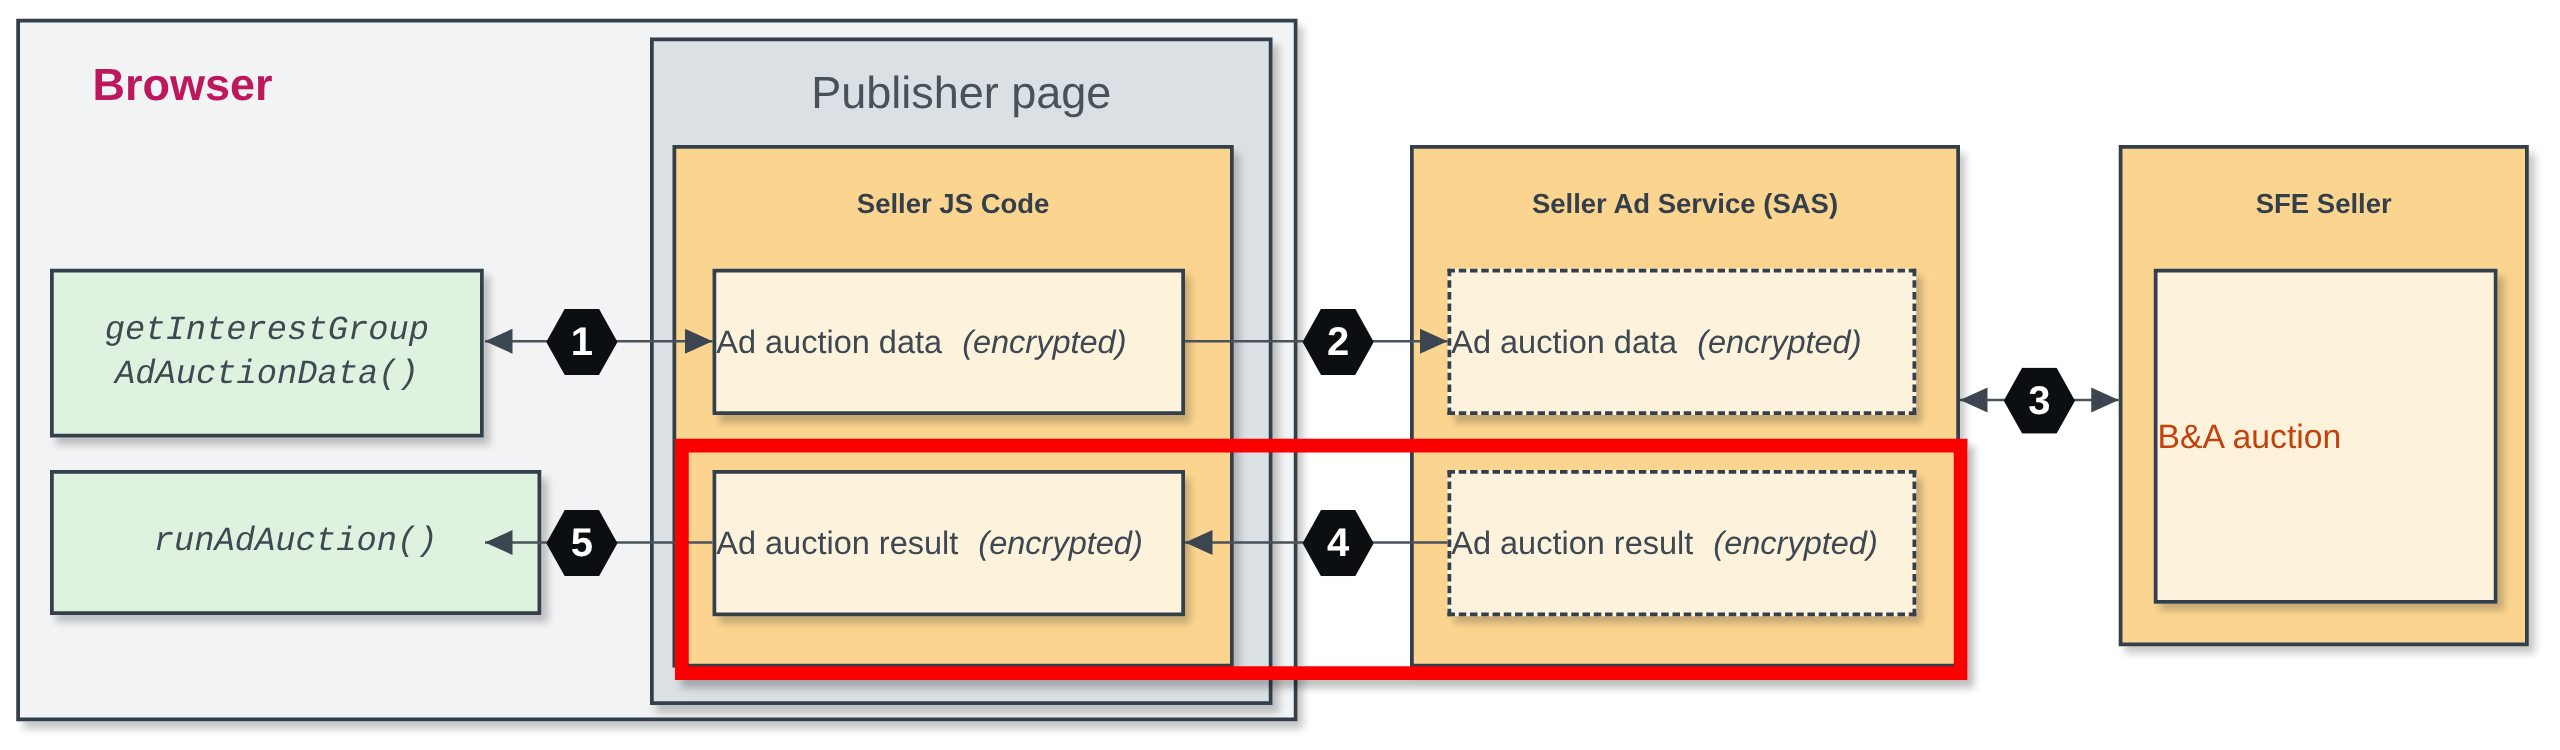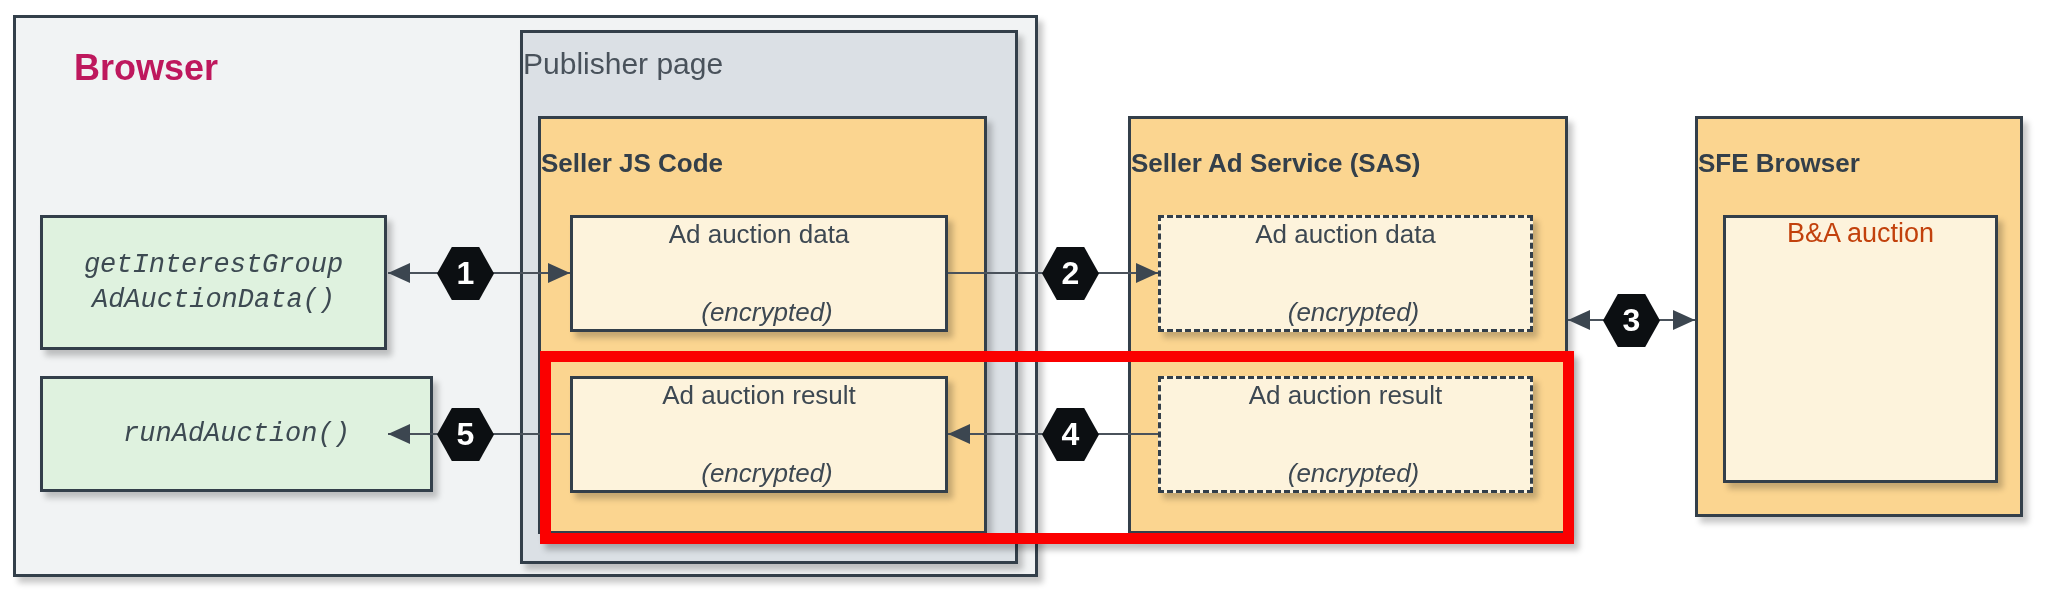--- a/index.html
+++ b/index.html
@@ -5,29 +5,29 @@
   html,body{margin:0;padding:0;background:#ffffff;}
   .canvas{
     position:relative;width:2048px;height:600px;background:#ffffff;
     font-family:"Liberation Sans","DejaVu Sans",sans-serif;overflow:hidden;
   }
   .box{position:absolute;box-sizing:border-box;border:3px solid #333f4a;
        box-shadow:5px 6px 6px rgba(0,0,0,0.22);}
   .container-gray{background:#f1f3f4;}
   .container-publisher{background:#dbe0e5;}
   .container-orange{background:#fbd590;}
-  .node-cream{background:#fdf3dc;display:flex;flex-direction:column;
-              align-items:center;justify-content:space-between;z-index:10;}
+  .node-cream{background:#fdf3dc;display:flex;flex-direction:row;
+              align-items:center;justify-content:flex-start;z-index:10;}
   .node-green{background:#dff2df;display:flex;flex-direction:column;
               align-items:center;justify-content:center;z-index:10;}
   .dashed{border-style:dashed;}
-  .big-title{font-weight:bold;font-size:26px;color:#333f4a;text-align:left;
+  .big-title{font-weight:bold;font-size:22px;color:#333f4a;text-align:center;
              padding-top:29px;line-height:30px;}
-  .pub-title{font-weight:400;font-size:30px;color:#49525b;
-             padding-top:16px;line-height:30px;}
+  .pub-title{font-weight:400;font-size:36px;color:#49525b;text-align:center;
+             padding-top:26px;line-height:30px;}
   .browser-label{position:absolute;left:38px;top:47px;font-weight:bold;
                  font-size:36px;color:#be185d;z-index:5;margin-left:36px;}
   .node-line{font-size:26px;line-height:33px;color:#3d4852;}
   .node-line.em{font-style:italic;margin-left:16px;}
   .code-line{font-family:"Liberation Mono","DejaVu Sans Mono",monospace;
              font-style:italic;font-size:27px;line-height:35px;color:#3d4a52;}
   .bna-label{font-size:27px;color:#c2410c;}
   .aline{position:absolute;height:2px;background:#4a525b;z-index:30;}
   .ah{position:absolute;width:0;height:0;border-top:10px solid transparent;
       border-bottom:10px solid transparent;z-index:31;}
@@ -55,21 +55,21 @@
 
   <div class="box container-orange" style="left:538px;top:116px;width:449px;height:418px;">
     <div class="big-title">Seller JS Code</div>
   </div>
 
   <div class="box container-orange" style="left:1128px;top:116px;width:440px;height:418px;">
     <div class="big-title">Seller Ad Service (SAS)</div>
   </div>
 
   <div class="box container-orange" style="left:1695px;top:116px;width:328px;height:401px;">
-    <div class="big-title">SFE Browser</div>
+    <div class="big-title">SFE Seller</div>
   </div>
 
   <div class="box node-green" style="left:40px;top:215px;width:347px;height:135px;">
     <div class="code-line">getInterestGroup</div>
     <div class="code-line">AdAuctionData()</div>
   </div>
   <div class="box node-green" style="left:40px;top:376px;width:393px;height:116px;">
     <div class="code-line">runAdAuction()</div>
   </div>
 

